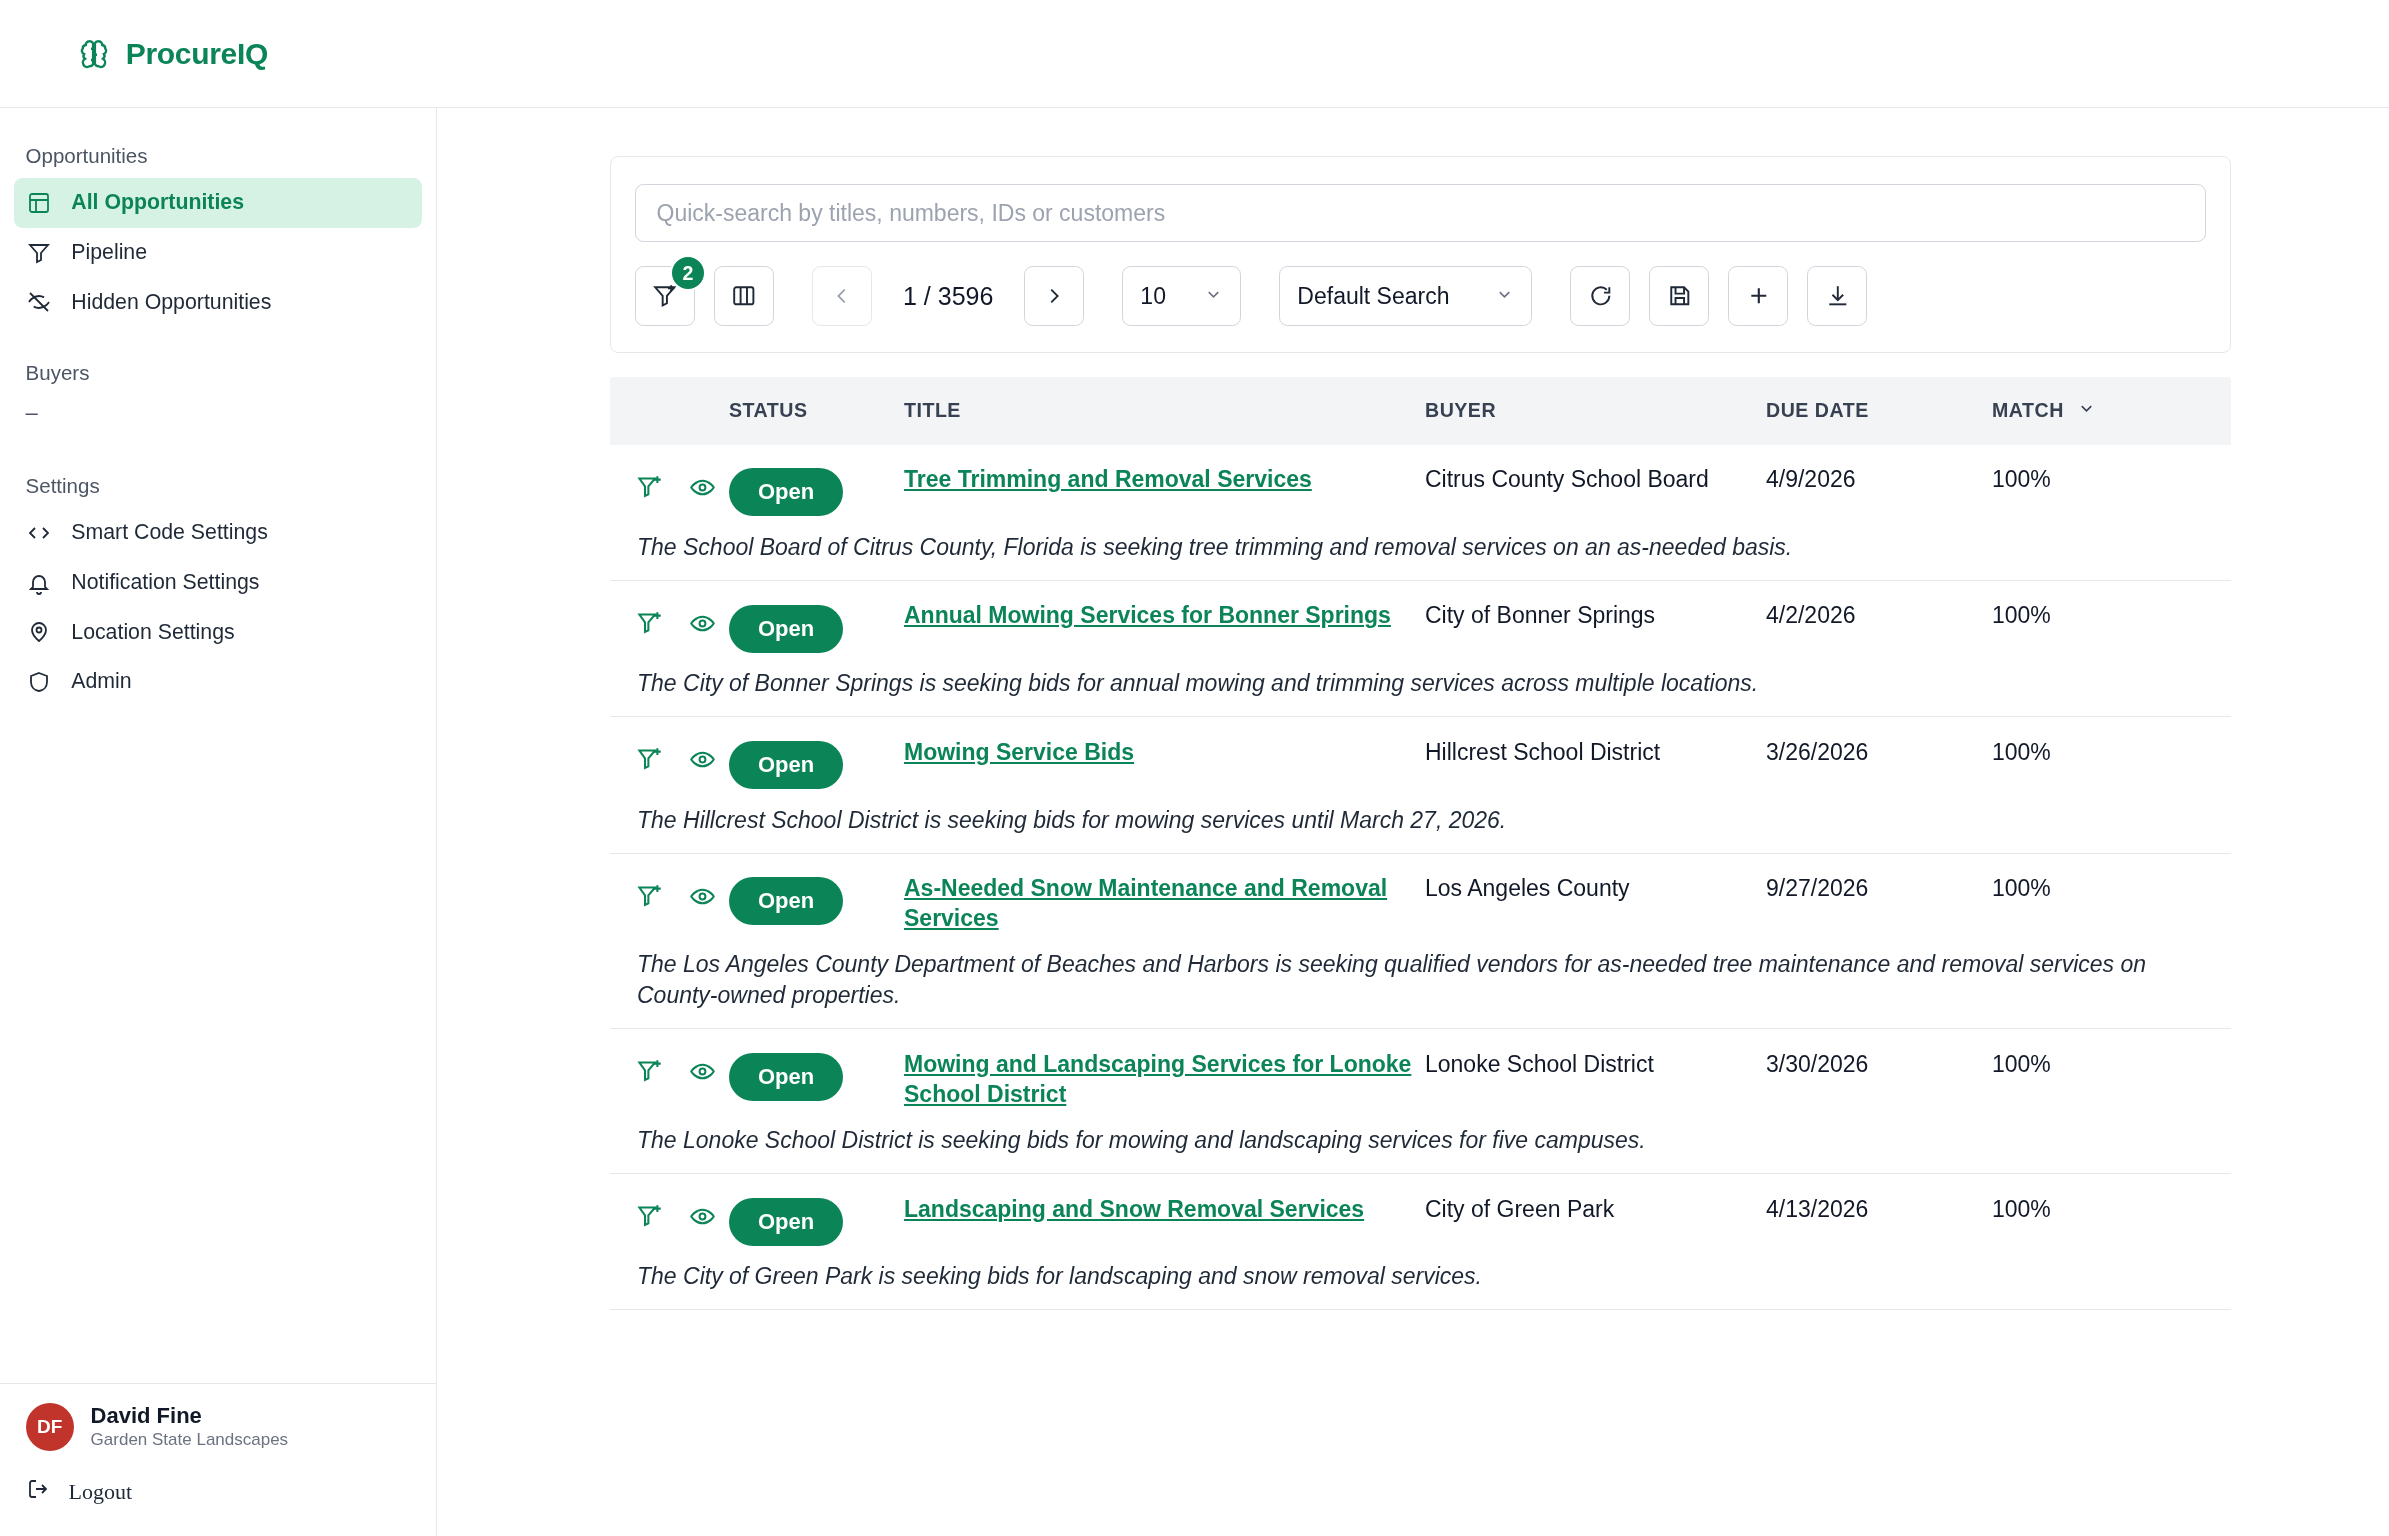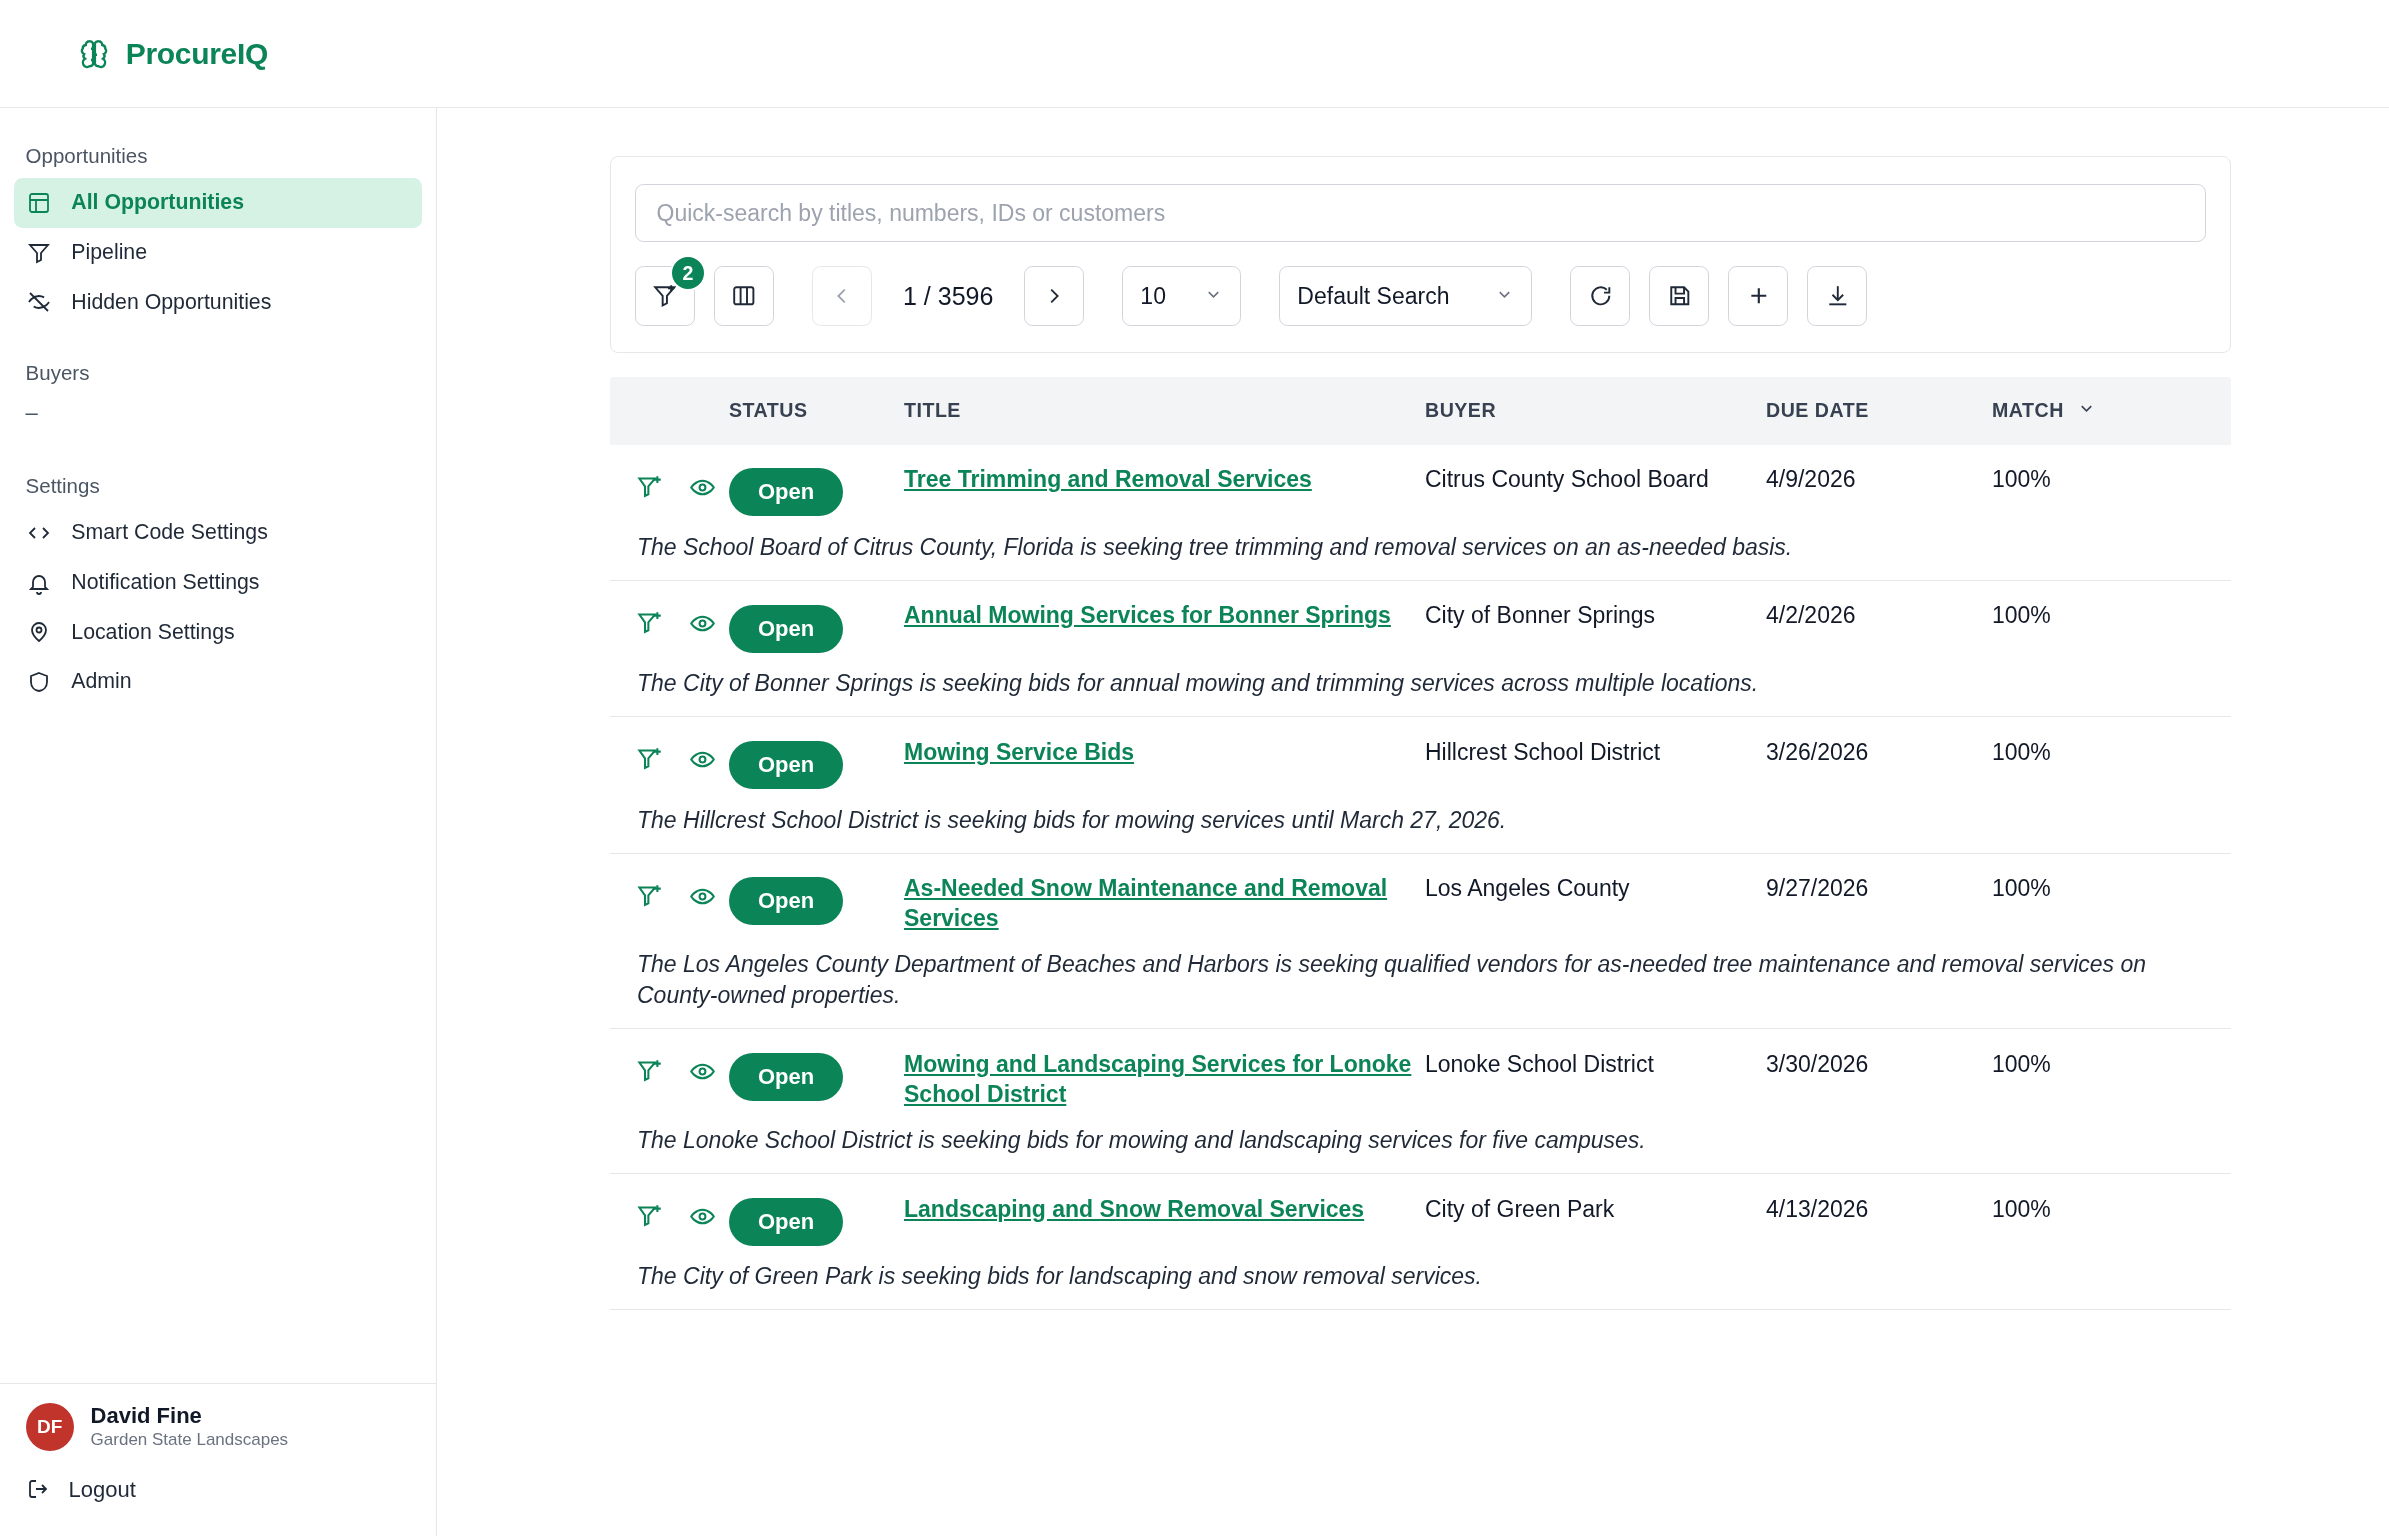--- a/index.html
+++ b/index.html
@@ -81,23 +81,23 @@
   .avatar {
     width: 48px; height: 48px; border-radius: 50%;
     background: #c0342c; color: #fff;
     display: flex; align-items: center; justify-content: center;
     font-size: 19px; font-weight: bold;
     flex: 0 0 48px;
   }
   .user-name { font-size: 22px; font-weight: bold; color: #111827; line-height: 1.2; }
   .user-org { font-size: 17px; color: #6b7280; line-height: 1.3; }
   .logout {
-    display: flex; align-items: flex-start; gap: 19px;
+    display: flex; align-items: center; gap: 19px;
     padding: 17px 41px 29px 25.6px;
-    font-size: 22px; color: #1f2937; cursor: pointer;
+    font-size: 22px; color: #1f2937; cursor: pointer; font-family: Liberation Serif, serif;
   }
 
   
   .main { flex: 1; min-width: 0; overflow: hidden; padding: 0; background: #fff; }
   .main-inner { width: 1621px; margin-left: 173px; padding-top: 48px; }
 
   
   .search-card {
     border: 0.9px solid #e5e7eb;
     border-radius: 8px;

